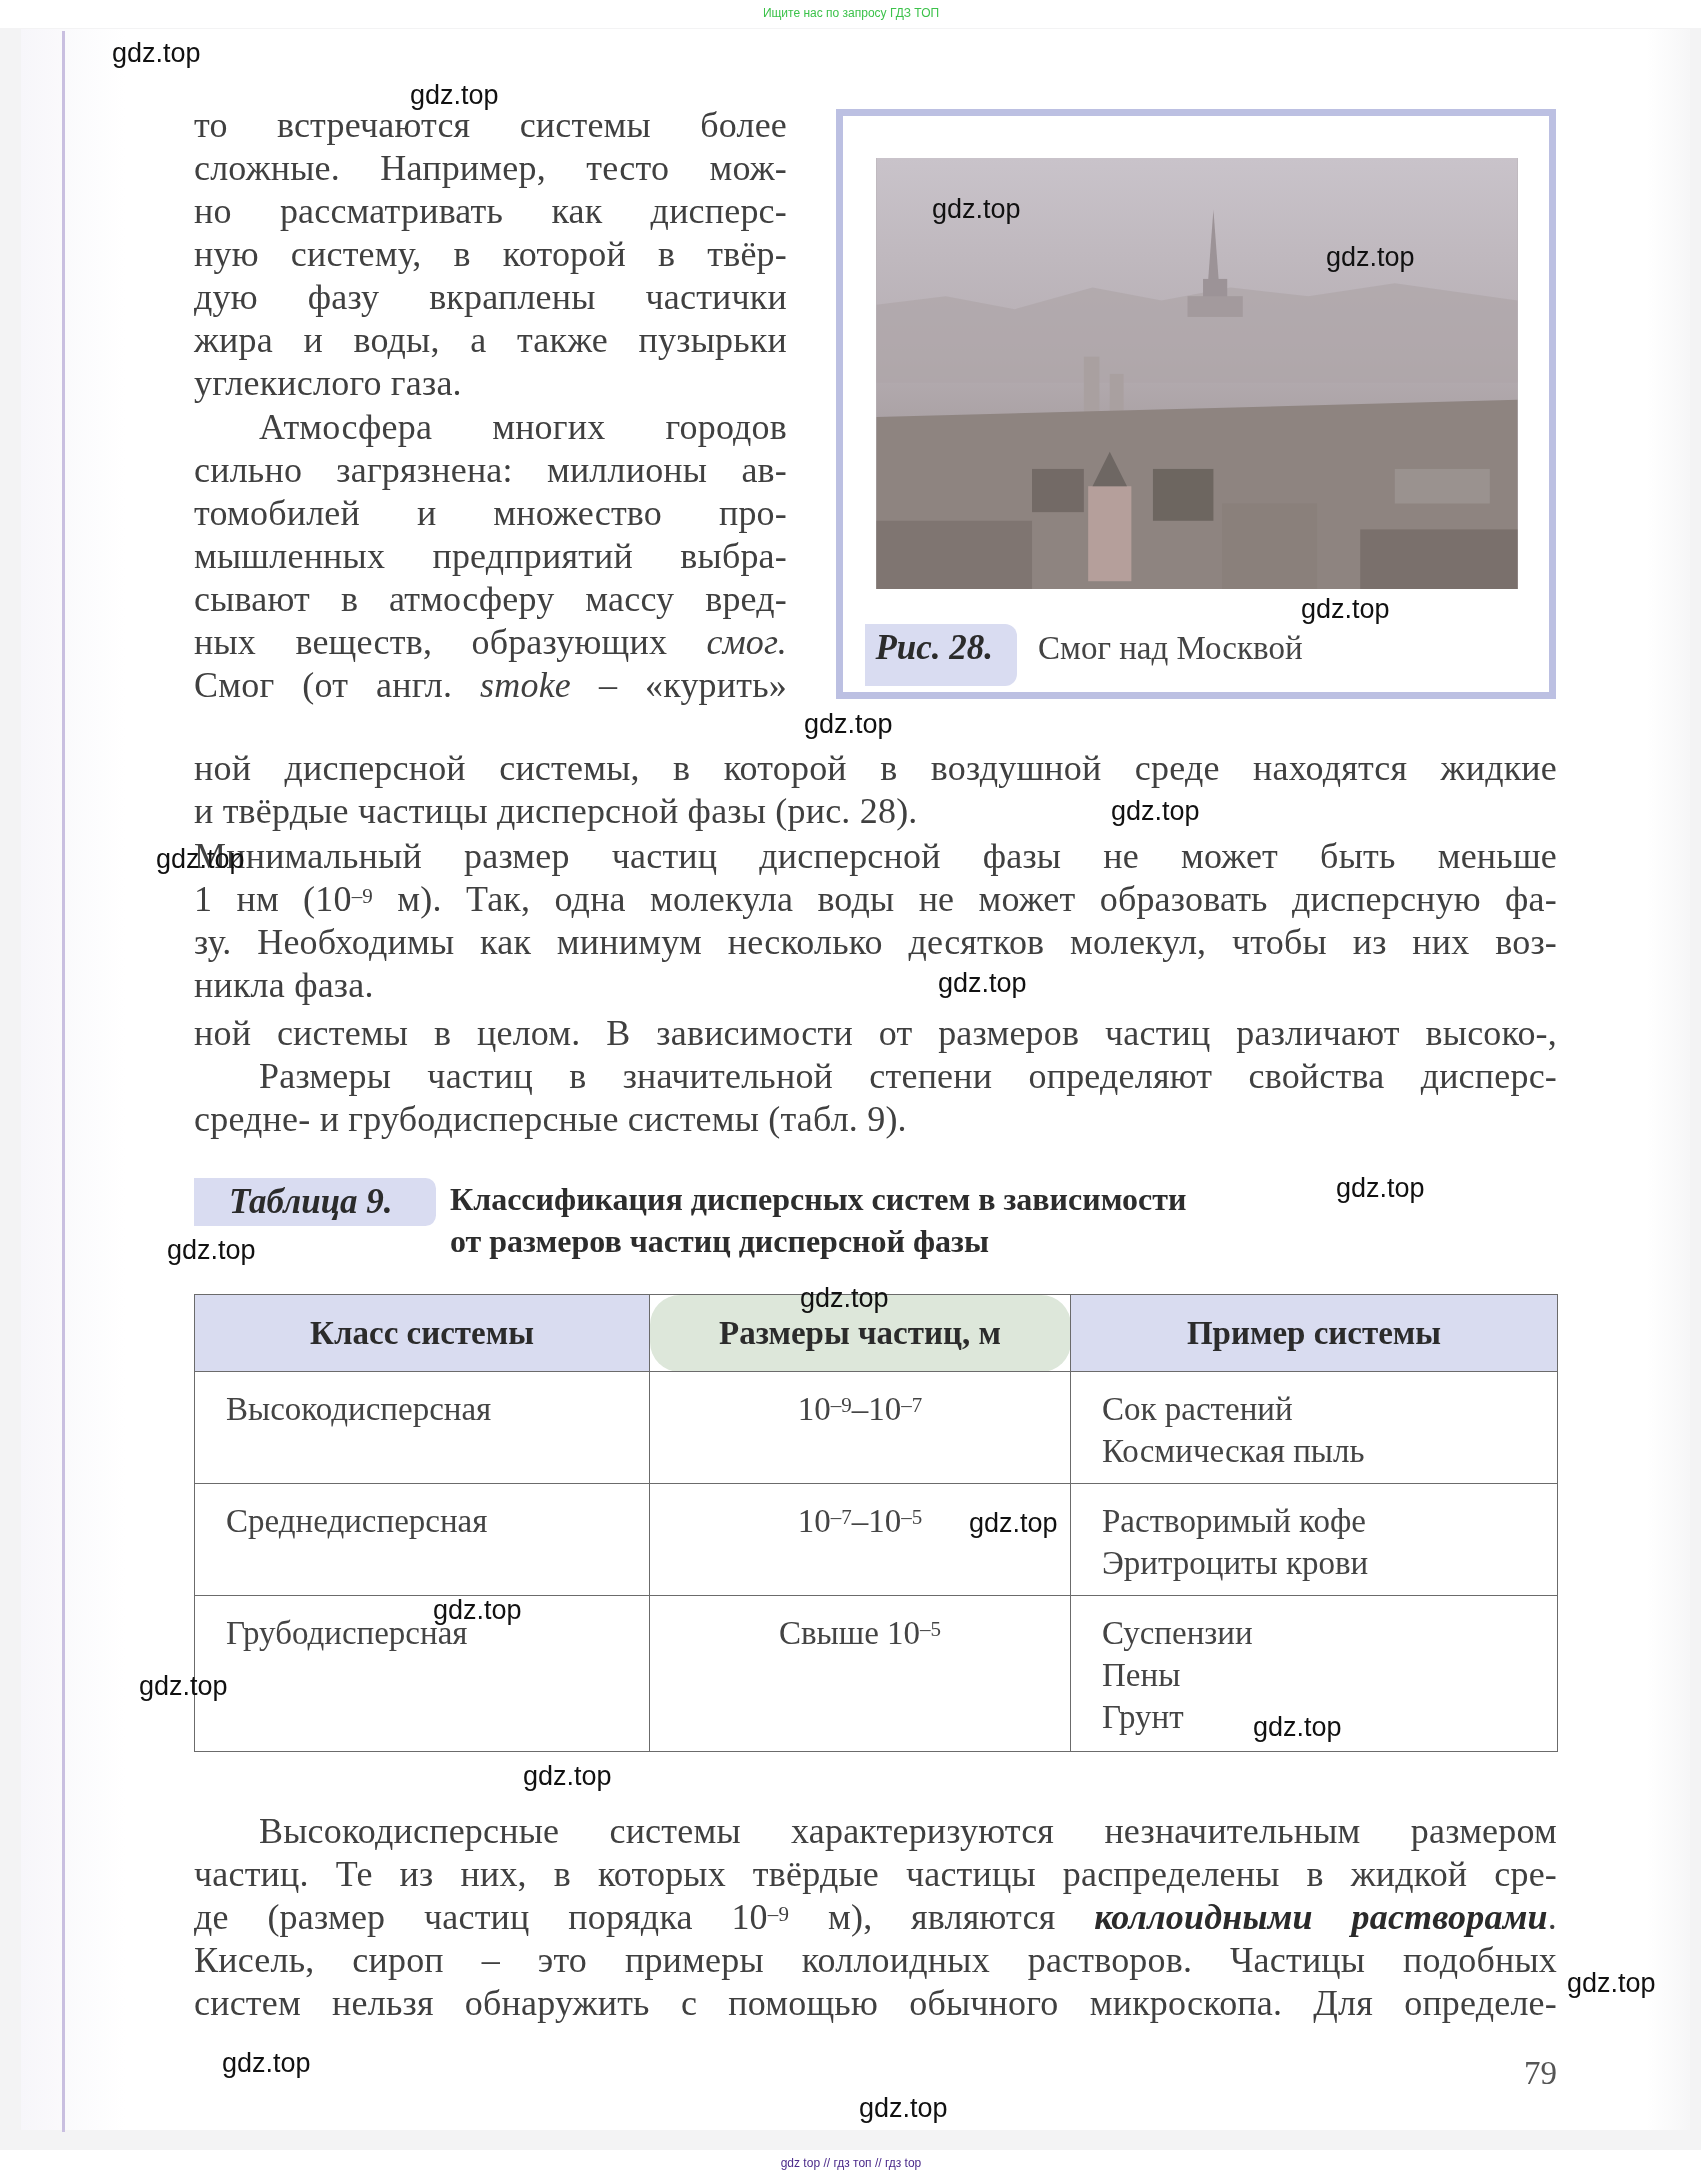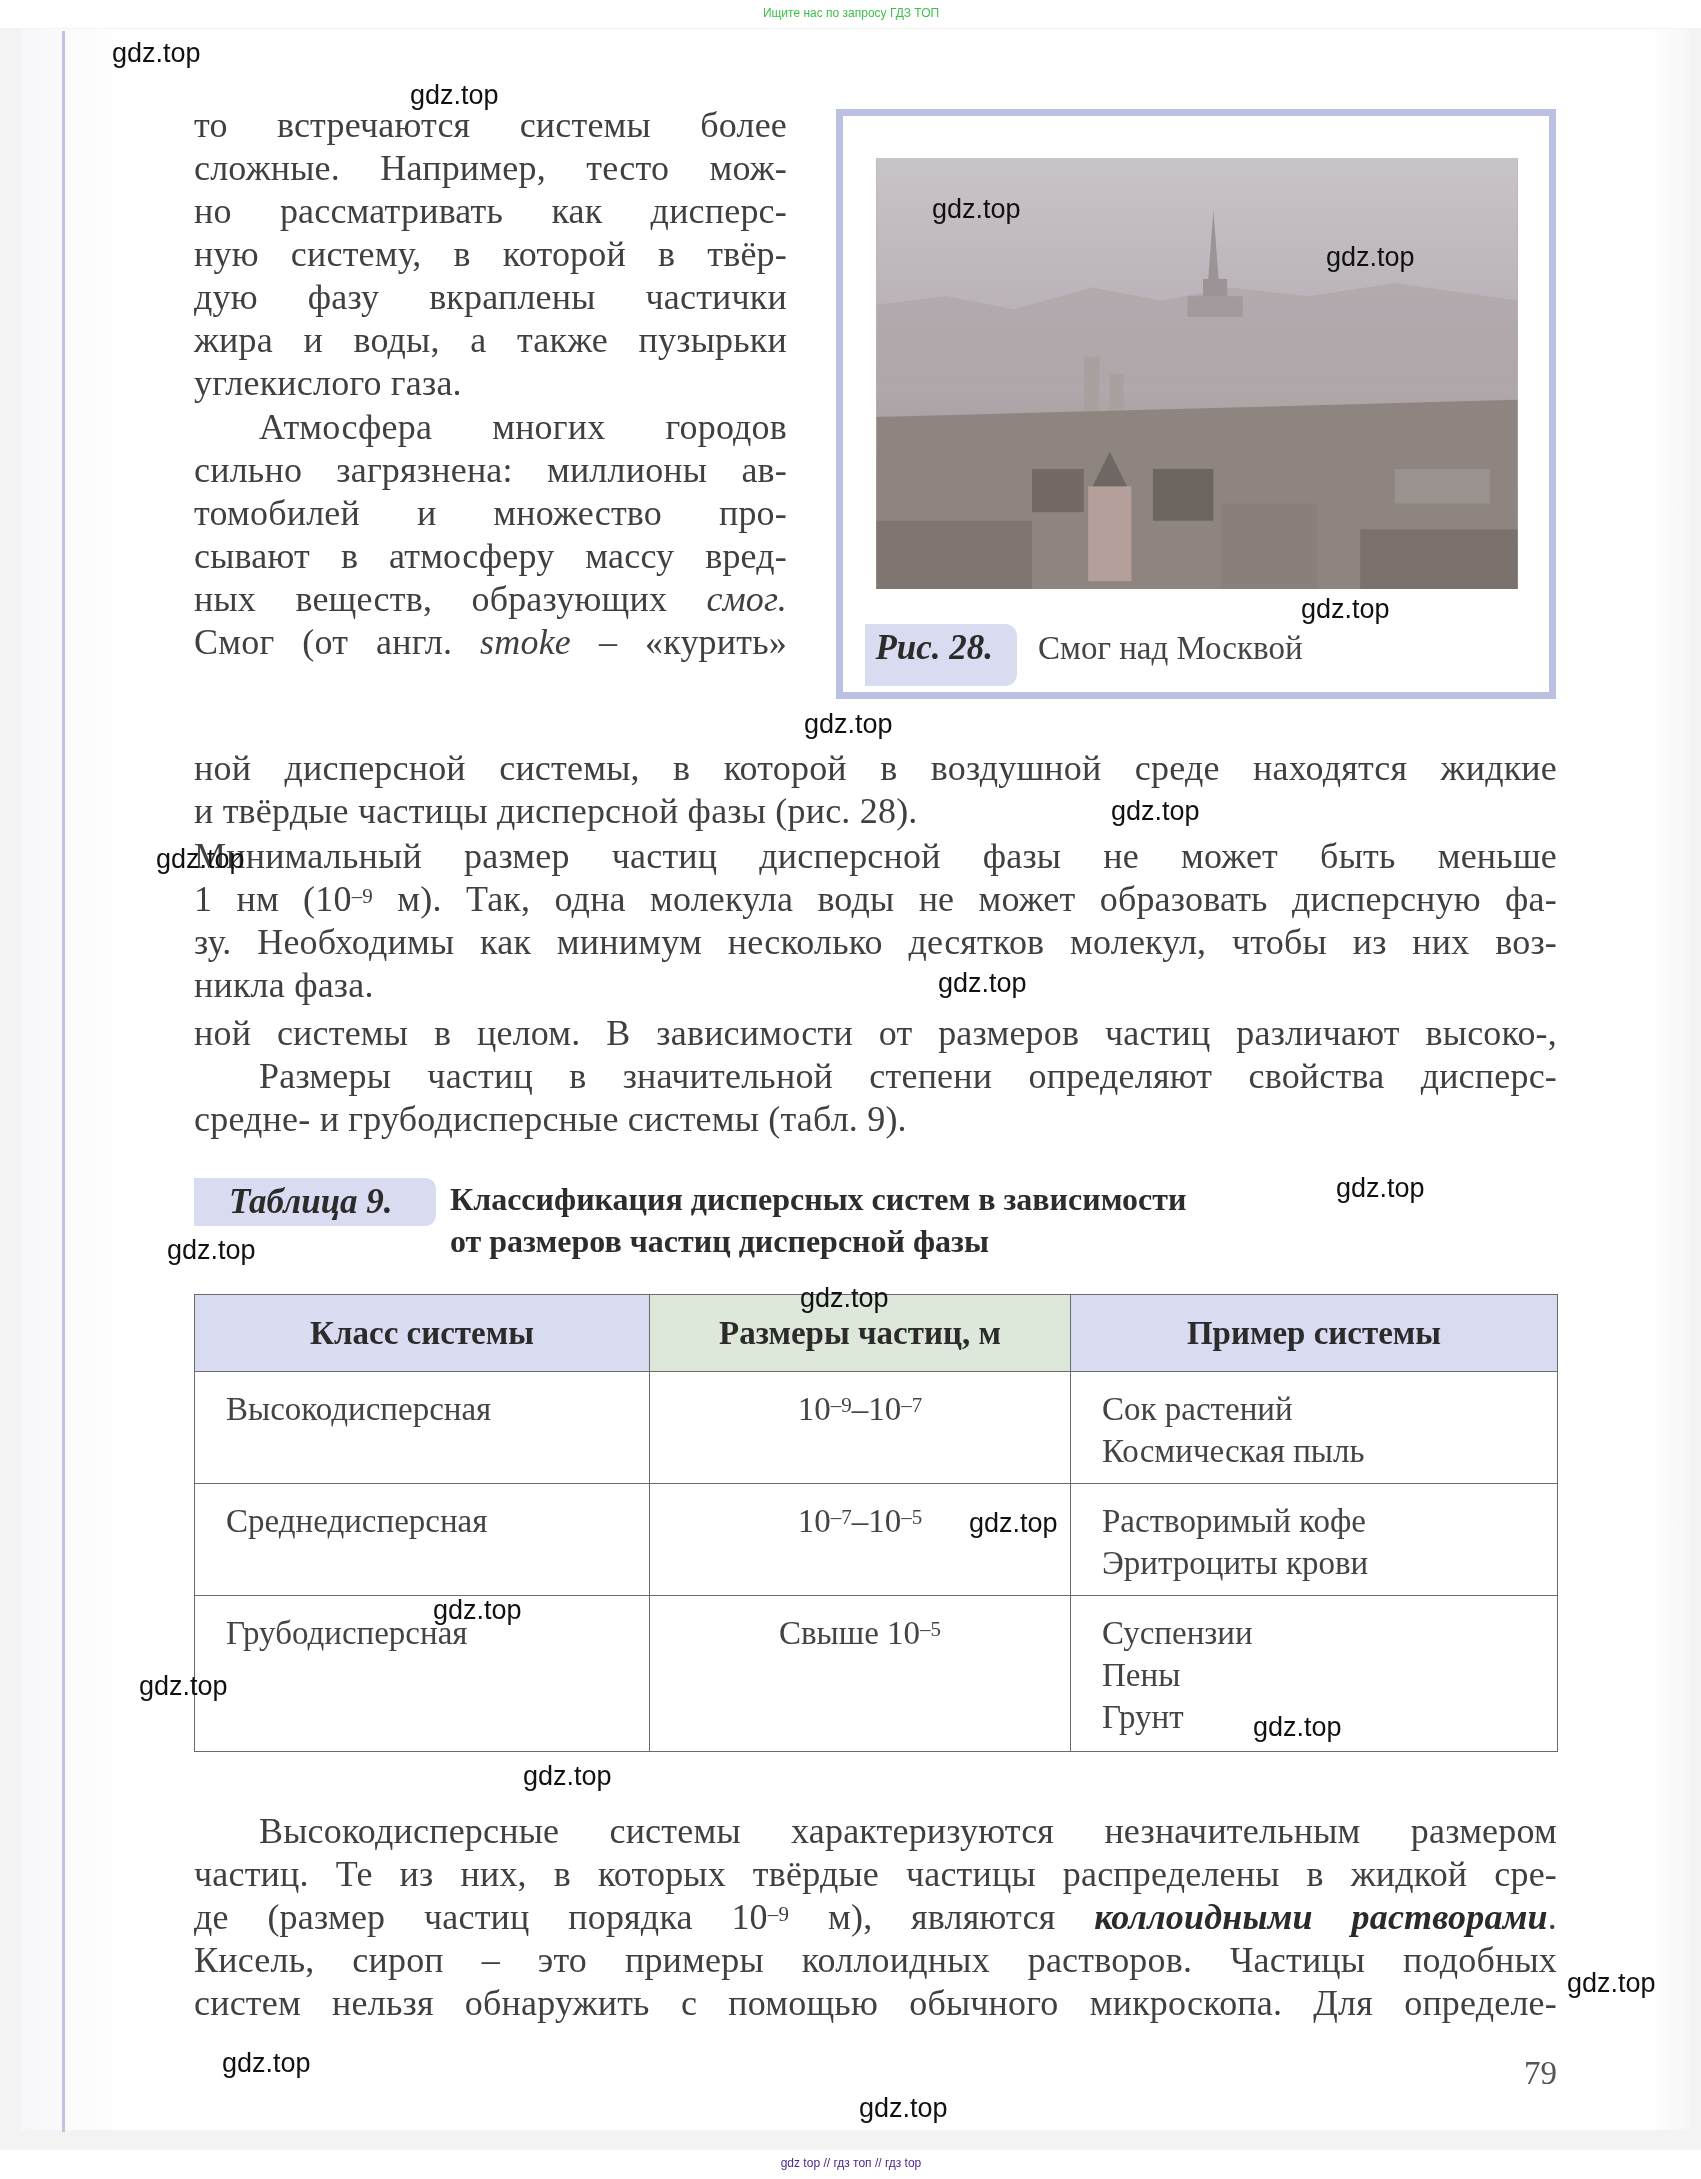--- a/index.html
+++ b/index.html
@@ -85,21 +85,21 @@
   }
   table.cls td, table.cls th {
     border:1.7px solid #6b6b6b; vertical-align:top;
     font-size:33px; line-height:42px; color:#444; font-weight:normal;
   }
   table.cls th {
     height:74px; vertical-align:middle; font-weight:bold; color:#2b2b2b; text-align:center;
     font-size:33px;
   }
   th.h-lav { background:#d9dcf0; }
-  th.h-green { background:#dde7da; }
+  th.h-green { background:#dde7da;border-radius:30px; }
   table.cls td { height:112px; padding:15.6px 31px 0 31px; box-sizing:border-box; }
   table.cls tr.r3 td { height:156px; }
   td.c2 { text-align:center; }
   .cell-line { display:block; }
 
   .pagenum {
     position:absolute; left:1524px; top:2055px; font-size:33px; color:#555;
   }
 
   .wm {
@@ -123,20 +123,21 @@
   <span class="ln">ную систему, в которой в твёр-</span>
   <span class="ln">дую фазу вкраплены частички</span>
   <span class="ln">жира и воды, а также пузырьки</span>
   <span class="ln last">углекислого газа.</span>
 </div>
 
 <div class="text col-text" style="top:406px;">
   <span class="ln indent">Атмосфера многих городов</span>
   <span class="ln">сильно загрязнена: миллионы ав-</span>
   <span class="ln">томобилей и множество про-</span>
+  <span class="ln">мышленных предприятий выбра-</span>
   <span class="ln">сывают в атмосферу массу вред-</span>
   <span class="ln"><span>ных веществ, образующих </span><em>смог.</em></span>
   <span class="ln"><span>Смог (от англ. </span><em>smoke</em><span> – «курить»</span></span>
 </div>
 
 <div class="figure-frame"></div>
 <div class="photo">
   <svg width="642" height="431" viewBox="0 0 742 499">
     <defs>
       <linearGradient id="sky" x1="0" y1="0" x2="0" y2="1">

